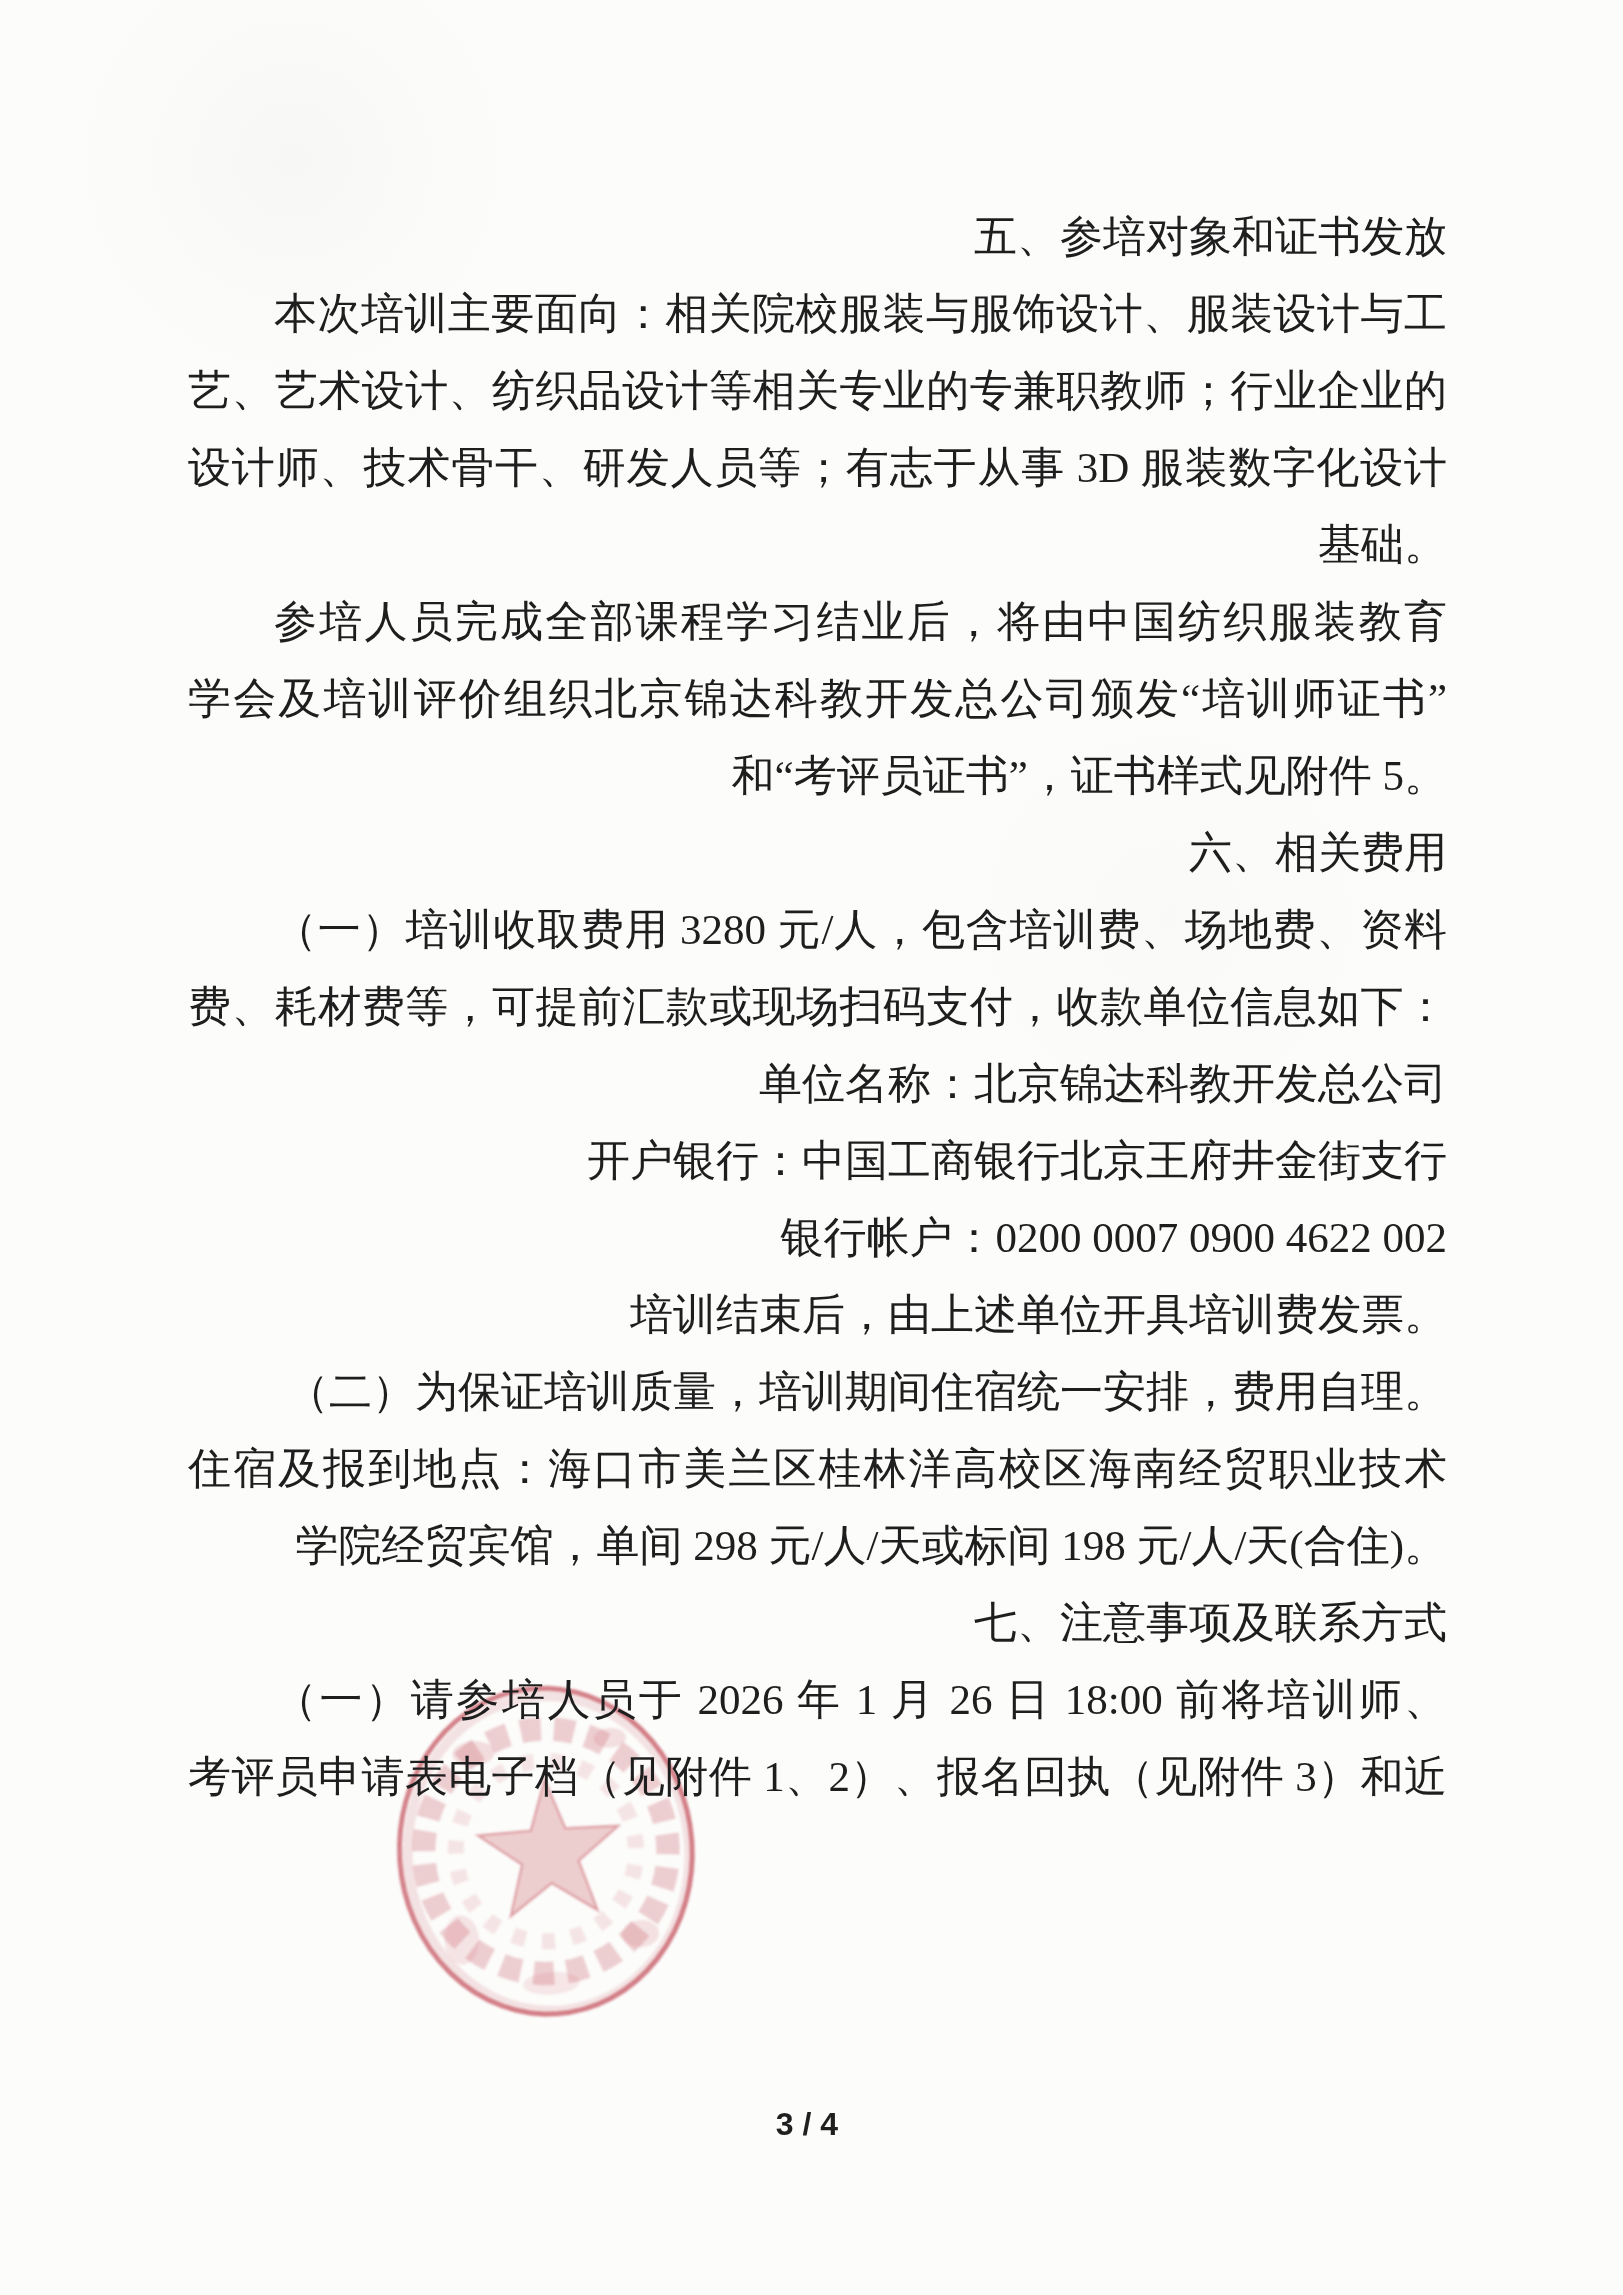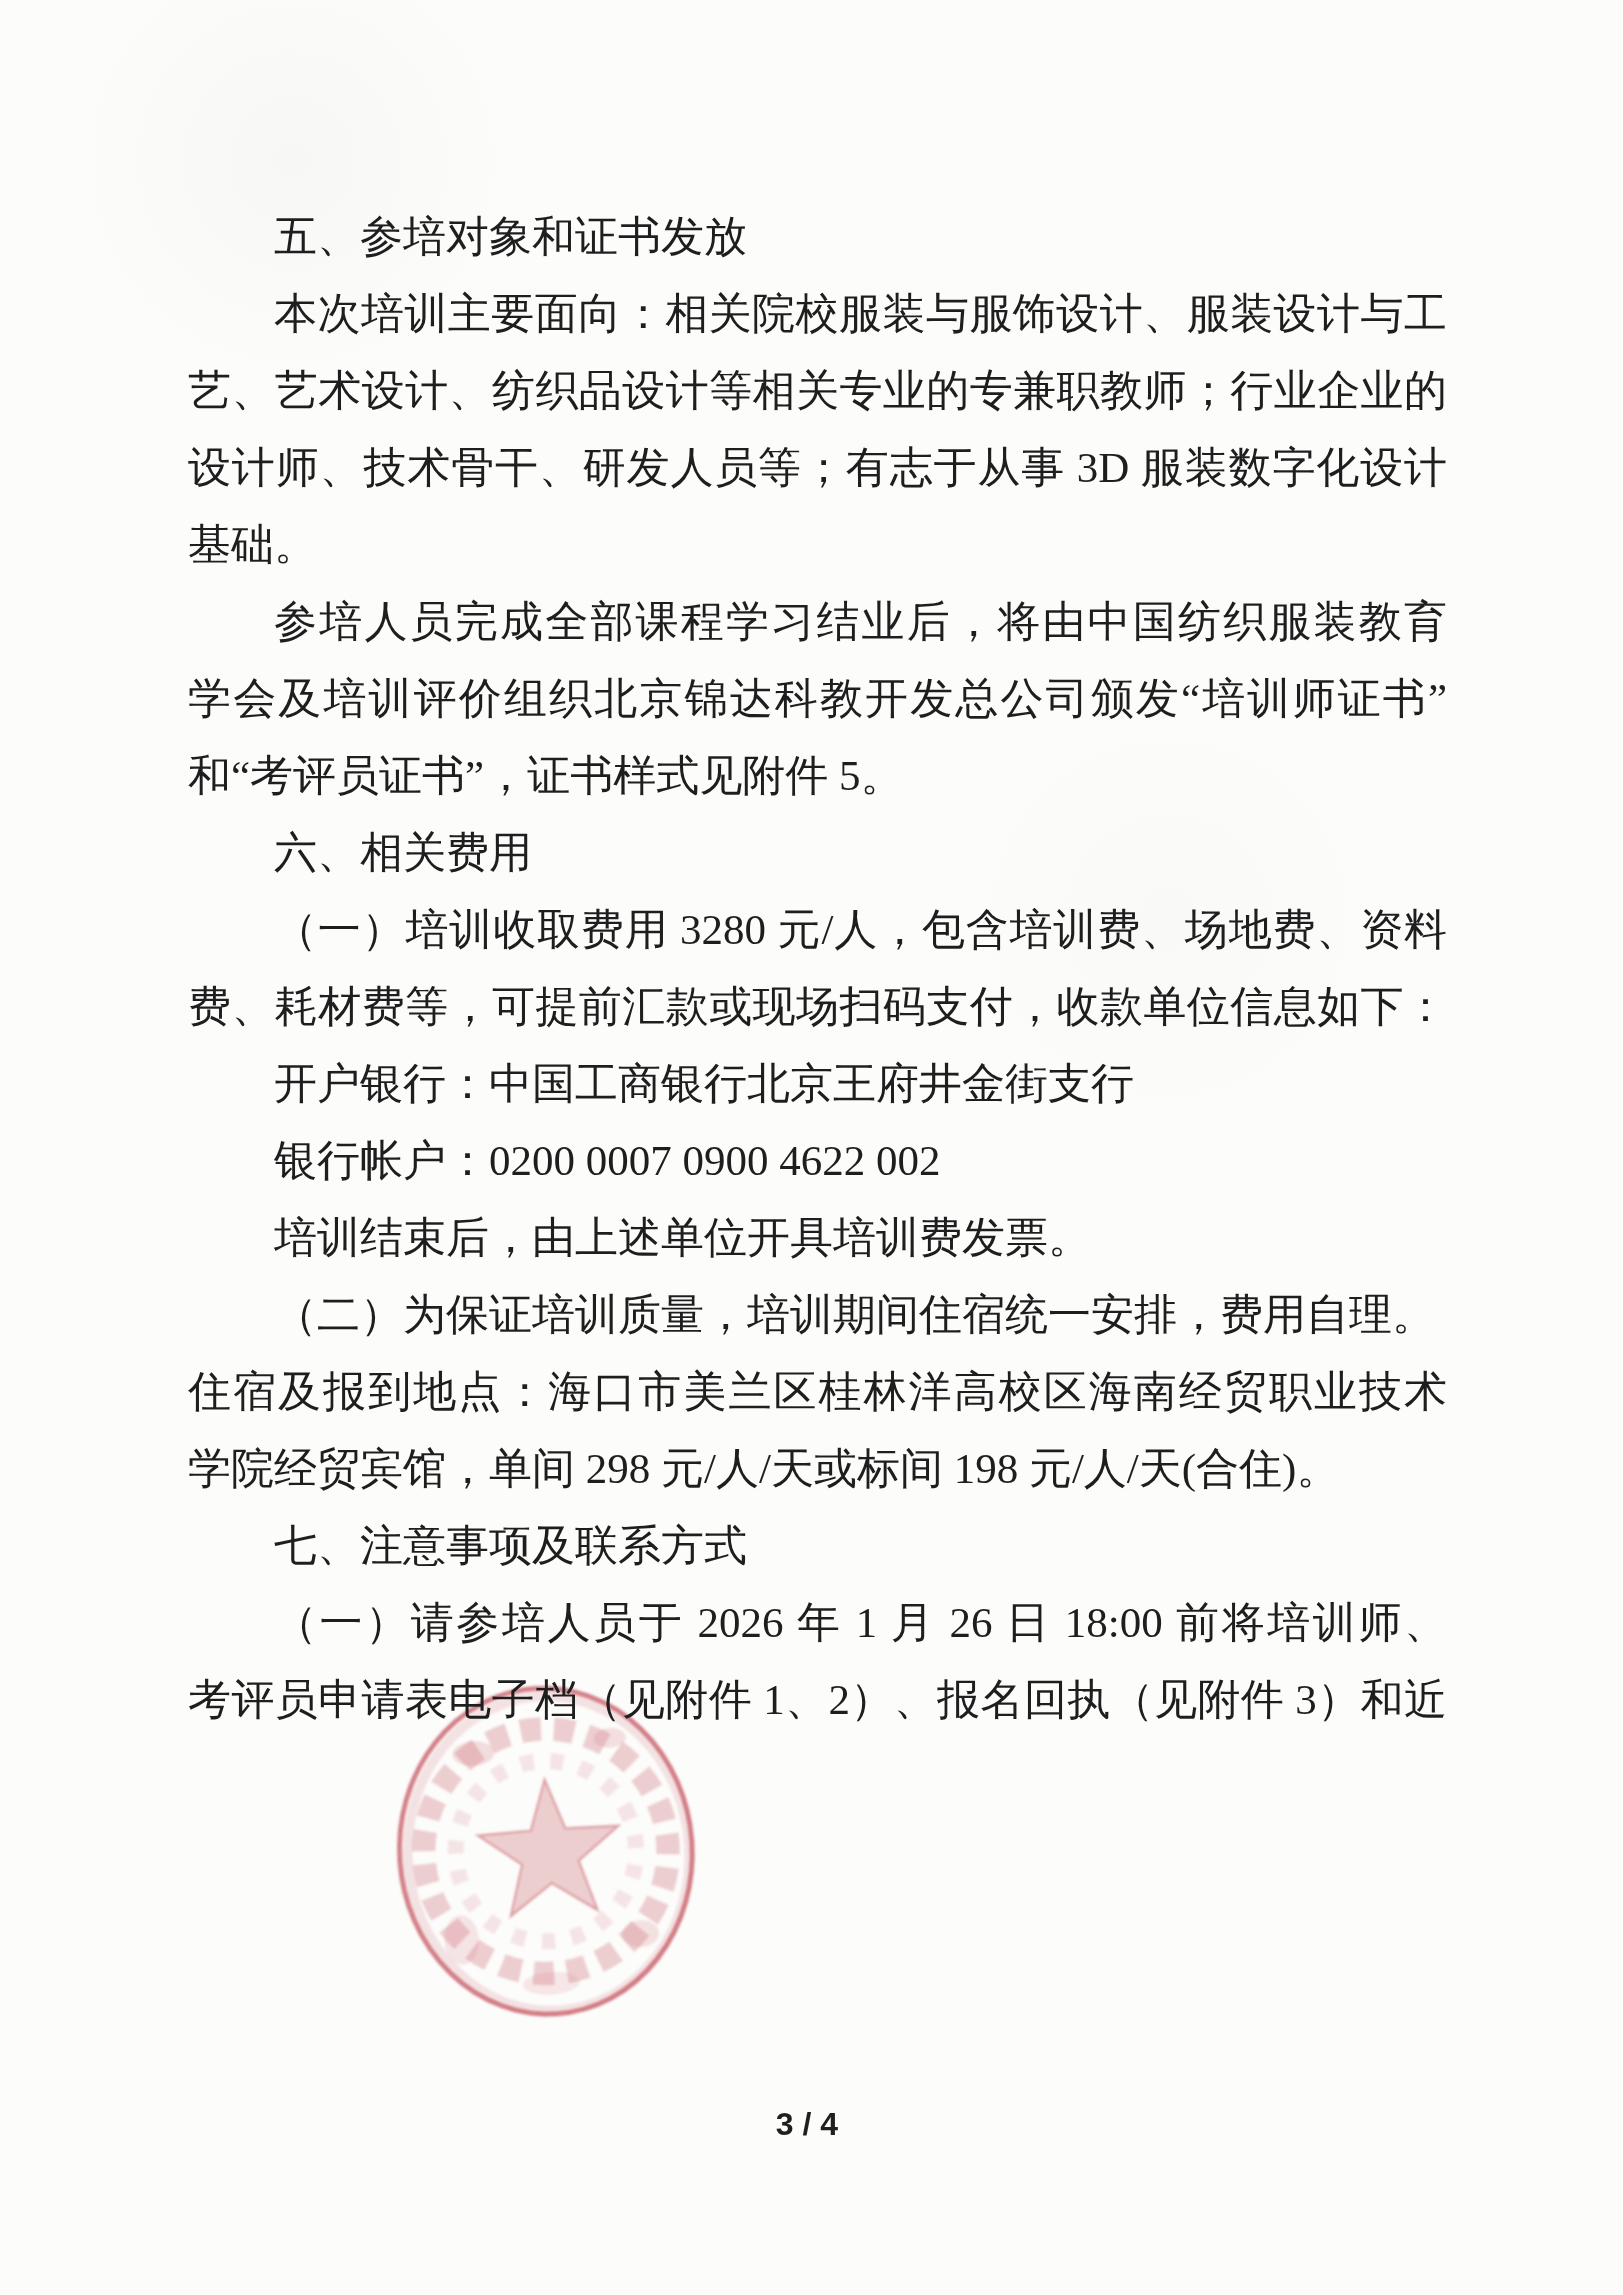--- a/index.html
+++ b/index.html
@@ -19,21 +19,21 @@
   }
   .doc-body{
     position:absolute;
     left:188px;top:198px;width:1259px;
     font-size:43px;
     line-height:77px;
     color:#1e1e1e;
     letter-spacing:0;
     z-index:2;
   }
-  .line{min-height:77px;white-space:nowrap;}
+  .line{min-height:77px;white-space:nowrap;text-align:right;}
   .line.fill{
     white-space:normal;
     text-align:justify;
     text-align-last:justify;
   }
   .line.indent{text-indent:2em;}
   .footer{
     position:absolute;
     left:0;top:2106px;width:1614px;
     text-align:center;
@@ -84,20 +84,21 @@
       <div class="line indent fill">本次培训主要面向：相关院校服装与服饰设计、服装设计与工</div>
       <div class="line fill">艺、艺术设计、纺织品设计等相关专业的专兼职教师；行业企业的</div>
       <div class="line fill">设计师、技术骨干、研发人员等；有志于从事 3D 服装数字化设计</div>
       <div class="line">基础。</div>
       <div class="line indent fill">参培人员完成全部课程学习结业后，将由中国纺织服装教育</div>
       <div class="line fill">学会及培训评价组织北京锦达科教开发总公司颁发“培训师证书”</div>
       <div class="line">和“考评员证书”，证书样式见附件 5。</div>
       <div class="line indent">六、相关费用</div>
       <div class="line indent fill">（一）培训收取费用 3280 元/人，包含培训费、场地费、资料</div>
       <div class="line fill">费、耗材费等，可提前汇款或现场扫码支付，收款单位信息如下：</div>
+      <div class="line indent">单位名称：北京锦达科教开发总公司</div>
       <div class="line indent">开户银行：中国工商银行北京王府井金街支行</div>
       <div class="line indent">银行帐户：0200 0007 0900 4622 002</div>
       <div class="line indent">培训结束后，由上述单位开具培训费发票。</div>
       <div class="line indent">（二）为保证培训质量，培训期间住宿统一安排，费用自理。</div>
       <div class="line fill">住宿及报到地点：海口市美兰区桂林洋高校区海南经贸职业技术</div>
       <div class="line">学院经贸宾馆，单间 298 元/人/天或标间 198 元/人/天(合住)。</div>
       <div class="line indent">七、注意事项及联系方式</div>
       <div class="line indent fill">（一）请参培人员于 2026 年 1 月 26 日 18:00 前将培训师、</div>
       <div class="line fill">考评员申请表电子档（见附件 1、2）、报名回执（见附件 3）和近</div>
     </div>

